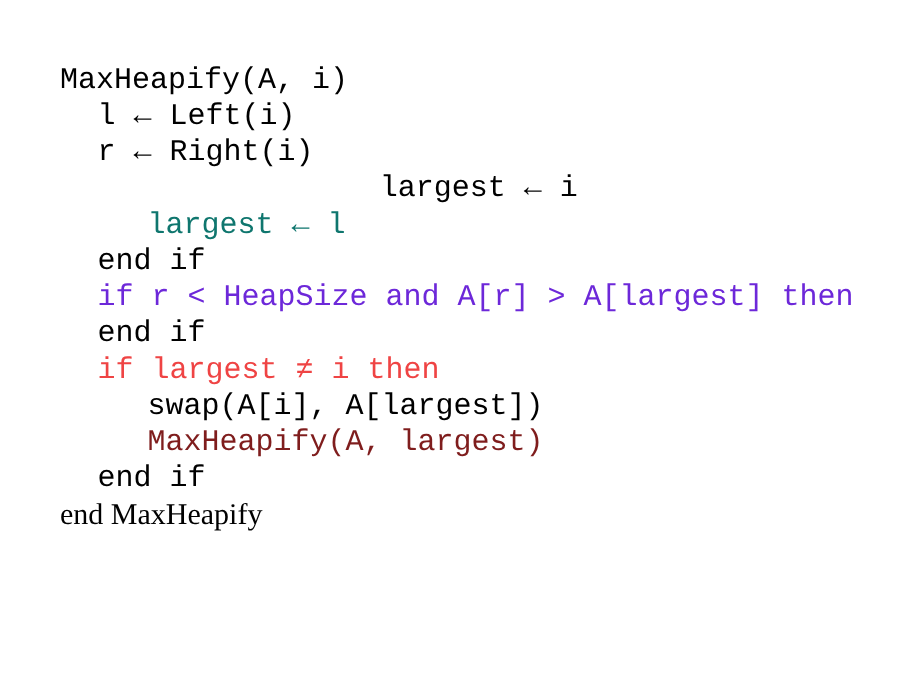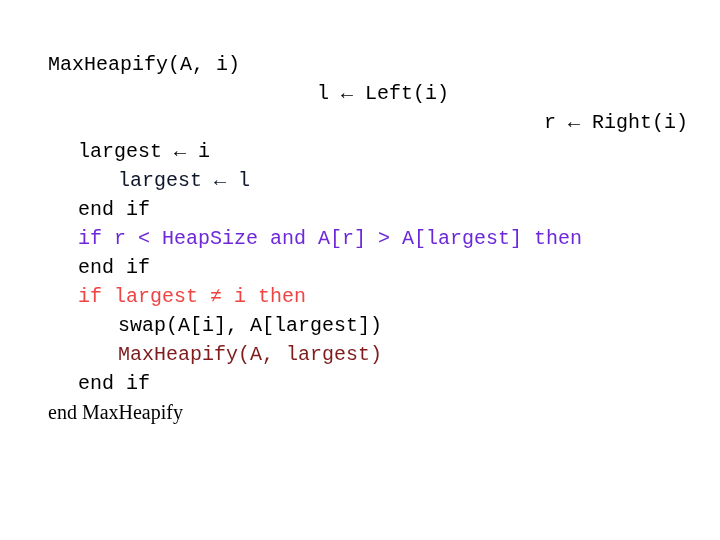--- a/index.html
+++ b/index.html
@@ -15,41 +15,41 @@
     font-family: "Liberation Mono", "DejaVu Sans Mono", monospace;
   }
   #pseudocode-block {
     position: absolute;
     left: 48px;
     top: 50px;
     width: 640px;
   }
   .code-line {
     font-family: "Liberation Mono", "DejaVu Sans Mono", monospace;
-    font-size: 20px;
+    font-size: 24px;
     line-height: 29px;
     color: #000000;
     white-space: pre;
     letter-spacing: 0px;
     height: 29px;
   }
   
   .indent-0 { padding-left: 0px; }
   .indent-1 { padding-left: 30px; }
   .indent-2 { padding-left: 70px; }
 </style>
 </head>
 <body style="background: rgb(255, 255, 255);">
 
 <div id="pseudocode-block">
     <div class="code-line indent-0" style="color: rgb(0, 0, 0);">MaxHeapify(A, i)</div>
-    <div class="code-line indent-1" style="color: rgb(0, 0, 0); text-align: center;">l ← Left(i)</div>
-    <div class="code-line indent-1" style="color: rgb(0, 0, 0); text-align: right;">r ← Right(i)</div>
-    <div class="code-line indent-1" style="color: rgb(0, 0, 0);">largest ← i</div>
-    <div class="code-line indent-2" style="color: #0f172a;">largest ← l</div>
+    <div class="code-line indent-1" style="color: rgb(0, 0, 0);">l ← Left(i)</div>
+    <div class="code-line indent-1" style="color: rgb(0, 0, 0);">r ← Right(i)</div>
+    <div class="code-line indent-1" style="color: rgb(0, 0, 0); text-align: center;">largest ← i</div>
+    <div class="code-line indent-2" style="color: #0f766e;">largest ← l</div>
     <div class="code-line indent-1" style="color: rgb(0, 0, 0);">end if</div>
     <div class="code-line indent-1" style="color: #6d28d9;">if r &lt; HeapSize and A[r] &gt; A[largest] then</div>
     <div class="code-line indent-1" style="color: rgb(0, 0, 0);">end if</div>
     <div class="code-line indent-1" style="color: #ef4444;">if largest ≠ i then</div>
     <div class="code-line indent-2" style="color: rgb(0, 0, 0);">swap(A[i], A[largest])</div>
     <div class="code-line indent-2" style="color: #7f1d1d;">MaxHeapify(A, largest)</div>
     <div class="code-line indent-1" style="color: rgb(0, 0, 0);">end if</div>
     <div class="code-line indent-0" style="color: rgb(0, 0, 0); font-family: Liberation Serif, serif;">end MaxHeapify</div>
   </div>
 

